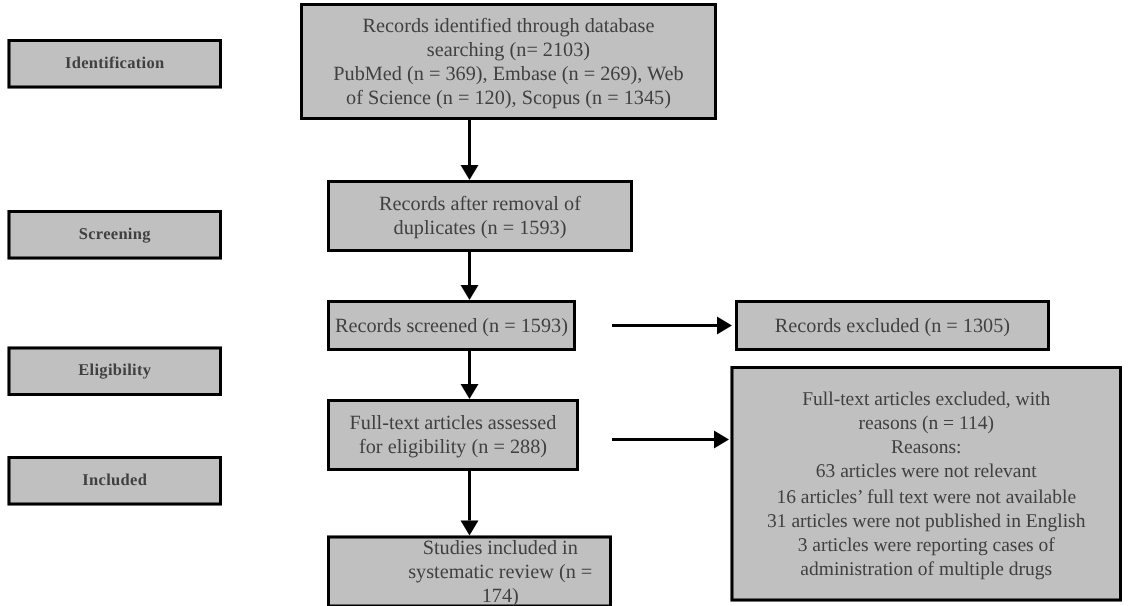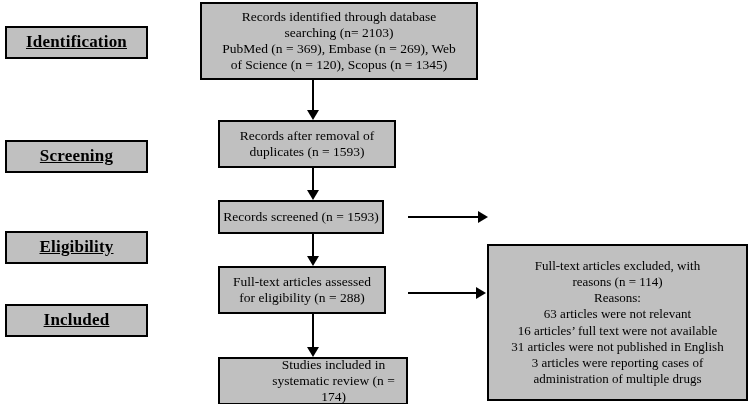--- a/index.html
+++ b/index.html
@@ -20,55 +20,54 @@
   
   .box {
     position: absolute;
     box-sizing: border-box;
     background: #c0c0c0;
     border: 2px solid #000000;
     display: flex;
     align-items: center;
     justify-content: center;
     text-align: center;
-    color: #000000;
+    color: #404040;
     line-height: 1.18;
   }
   .box .txt {
     display: block;
     width: 100%;
     white-space: pre-line;
   }
 
   
   .stage {
     left: 5px;
     width: 143px;
     height: 33px;
     font-weight: bold;
-    font-size: 17px;
+    font-size: 11px;
     letter-spacing: .2px;
-    text-decoration: underline;
   }
   #stage-identification { top: 26px; }
   #stage-screening      { top: 140px; }
   #stage-eligibility    { top: 231px; }
   #stage-included       { top: 304px; }
 
   
   .flow { font-size: 13.5px; }
 
   #box-identified {
     left: 200px;  top: 2px;
     width: 278px; height: 78px;
     font-size: 13.5px;
   }
   #box-duplicates {
     left: 218px;  top: 120px;
-    width: 178px; height: 48px;
+    width: 204px; height: 48px;
   }
   #box-screened {
     left: 218px;  top: 200px;
     width: 166px; height: 34px;
   }
   #box-fulltext {
     left: 218px;  top: 266px;
     width: 168px; height: 48px;
   }
   #box-included {
@@ -174,20 +173,23 @@
   <div class="box flow" id="box-fulltext">
     <span class="txt">Full-text articles assessed
 for eligibility (n = 288)</span>
   </div>
 
   <div class="box flow" id="box-included">
     <span class="txt">Studies included in
 systematic review (n = 174)</span>
   </div>
 
+  <div class="box flow" id="box-excluded">
+    <span class="txt">Records excluded (n = 1305)</span>
+  </div>
 
   <div class="box" id="box-reasons">
     <span class="txt">Full-text articles excluded, with
 reasons (n = 114)
 Reasons:
 63 articles were not relevant
 16 articles’ full text were not available
 31 articles were not published in English
 3 articles were reporting cases of
 administration of multiple drugs</span>

